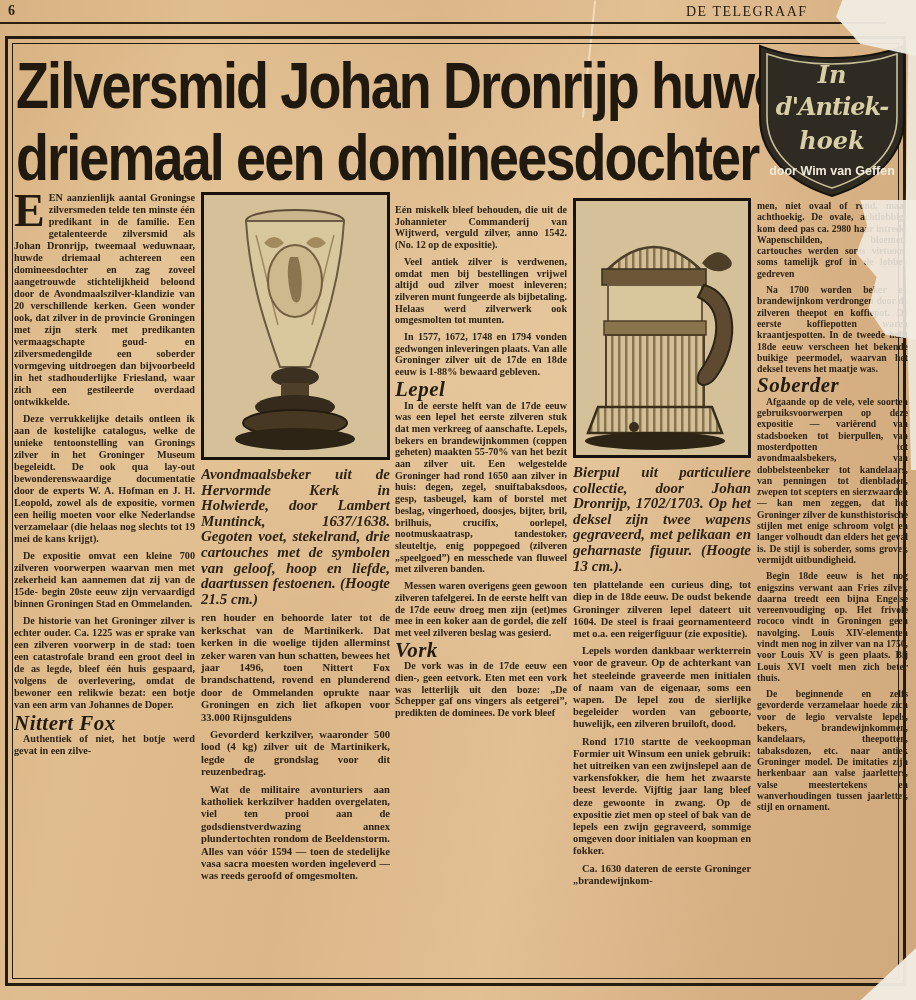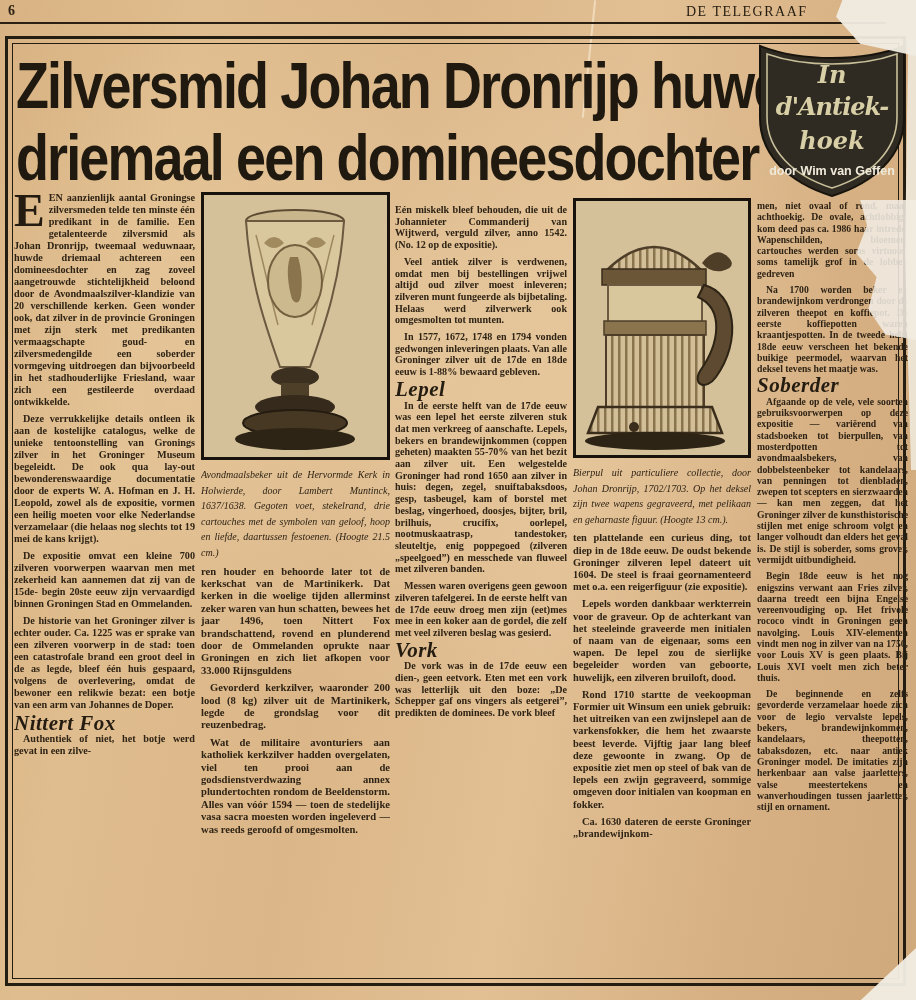--- a/index.html
+++ b/index.html
@@ -42,21 +42,21 @@
   .c4{left:573px;width:178px;font-size:10.4px;line-height:12.2px;top:198px;}
   .c5{left:757px;width:151px;font-size:9.7px;line-height:11.3px;top:200px;}
   .dropcap{float:left;font-size:46px;line-height:36px;font-weight:bold;padding:1px 4px 0 0;color:#241c10;}
   .subhead{font-style:italic;font-weight:bold;font-size:21px;margin:6px 0 4px 0;letter-spacing:.5px;color:#241c10;}
   .photo{border:3px solid #17120c;background:
       radial-gradient(rgba(58,44,24,.30) 22%, rgba(0,0,0,0) 24%) 0 0/3px 3px,
       linear-gradient(145deg,#dcc9a2,#cdb astride,#cbb astride);
     background-color:#d3c09a;box-sizing:border-box;margin-bottom:7px;}
   .photo-cup{width:189px;height:268px;}
   .photo-tankard{width:178px;height:260px;}
-  .caption{font-style:italic;font-weight:normal;font-size:10px;line-height:15.6px;margin:2px 0 8px 0;text-align:justify;}
+  .caption{font-style:italic;font-weight:bold;font-size:15px;line-height:15.6px;margin:2px 0 8px 0;text-align:justify;}
   .torn{position:absolute;background:#f1ece2;z-index:6;}
   .torn-tr{left:836px;top:0;width:80px;height:56px;clip-path:polygon(8% 0,100% 0,100% 100%,30% 78%,0 30%);opacity:.95;}
   .torn-mid{left:848px;top:200px;width:68px;height:140px;opacity:.88;
     clip-path:polygon(18% 0,100% 0,100% 100%,55% 96%,30% 78%,42% 55%,12% 38%,28% 18%);}
   .torn-edge{left:905px;top:40px;width:11px;height:430px;opacity:.85;clip-path:polygon(30% 0,100% 0,100% 100%,55% 100%,0 50%);}
   .torn-br{left:858px;top:948px;width:58px;height:52px;opacity:.96;clip-path:polygon(100% 0,100% 100%,5% 100%);}
 </style>
 </head>
 <body>
 
@@ -107,21 +107,21 @@
         <path d="M122,48 q-10,-12 -20,0 q10,10 20,0 Z" fill="#a08a5e"></path>
         <ellipse cx="91" cy="182" rx="24" ry="10" fill="#3c3020"></ellipse>
         <rect x="77" y="188" width="28" height="16" fill="#4e3f29"></rect>
         <ellipse cx="91" cy="212" rx="40" ry="12" fill="#352a1b"></ellipse>
         <ellipse cx="91" cy="228" rx="52" ry="13" fill="#473823" stroke="#241c10" stroke-width="2"></ellipse>
         <ellipse cx="91" cy="244" rx="60" ry="11" fill="#2e2415"></ellipse>
       </svg>
     </div>
     <p class="caption noindent">Avondmaalsbeker uit de Hervormde Kerk in Holwierde, door Lambert Muntinck, 1637/1638. Gegoten voet, stekelrand, drie cartouches met de symbolen van geloof, hoop en liefde, daartussen festoenen. (Hoogte 21.5 cm.)</p>
     <p class="noindent">ren houder en behoorde later tot de kerkschat van de Martinikerk. Dat kerken in die woelige tijden allerminst zeker waren van hun schatten, bewees het jaar 1496, toen Nittert Fox brandschattend, rovend en plunderend door de Ommelanden oprukte naar Groningen en zich liet afkopen voor 33.000 Rijnsguldens</p>
-    <p>Gevorderd kerkzilver, waaronder 200 lood (8 kg) zilver uit de Martinikerk, legde de grondslag voor dit reuzenbedrag.</p>
+    <p>Gevorderd kerkzilver, waaronder 500 lood (4 kg) zilver uit de Martinikerk, legde de grondslag voor dit reuzenbedrag.</p>
     <p>Wat de militaire avonturiers aan katholiek kerkzilver hadden overgelaten, viel ten prooi aan de godsdienstverdwazing annex plundertochten rondom de Beeldenstorm. Alles van vóór 1594 — toen de stedelijke vasa sacra moesten worden ingeleverd — was reeds geroofd of omgesmolten.</p>
   </div>
 
   <div class="col c3">
     <p class="noindent">Eén miskelk bleef behouden, die uit de Johannieter Commanderij van Wijtwerd, verguld zilver, anno 1542. (No. 12 op de expositie).</p>
     <p>Veel antiek zilver is verdwenen, omdat men bij bestellingen vrijwel altijd oud zilver moest inleveren; zilveren munt fungeerde als bijbetaling. Helaas werd zilverwerk ook omgesmolten tot munten.</p>
     <p>In 1577, 1672, 1748 en 1794 vonden gedwongen inleveringen plaats. Van alle Groninger zilver uit de 17de en 18de eeuw is 1-88% bewaard gebleven.</p>
     <div class="subhead">Lepel</div>
     <p>In de eerste helft van de 17de eeuw was een lepel het eerste zilveren stuk dat men verkreeg of aanschafte. Lepels, bekers en brandewijnkommen (coppen geheten) maakten 55-70% van het bezit aan zilver uit. Een welgestelde Groninger had rond 1650 aan zilver in huis: degen, zegel, snuiftabaksdoos, gesp, tasbeugel, kam of borstel met beslag, vingerhoed, doosjes, bijter, bril, brilhuis, crucifix, oorlepel, nootmuskaatrasp, tandestoker, sleuteltje, enig poppegoed (zilveren „speelgoed”) en messchede van fluweel met zilveren banden.</p>
     <p>Messen waren overigens geen gewoon zilveren tafelgerei. In de eerste helft van de 17de eeuw droeg men zijn (eet)mes mee in een koker aan de gordel, die zelf met veel zilveren beslag was gesierd.</p>
@@ -152,21 +152,21 @@
       </svg>
     </div>
     <p class="caption noindent">Bierpul uit particuliere collectie, door Johan Dronrijp, 1702/1703. Op het deksel zijn twee wapens gegraveerd, met pelikaan en geharnaste figuur. (Hoogte 13 cm.).</p>
     <p class="noindent">ten plattelande een curieus ding, tot diep in de 18de eeuw. De oudst bekende Groninger zilveren lepel dateert uit 1604. De steel is fraai geornamenteerd met o.a. een reigerfiguur (zie expositie).</p>
     <p>Lepels worden dankbaar werkterrein voor de graveur. Op de achterkant van het steeleinde graveerde men initialen of naam van de eigenaar, soms een wapen. De lepel zou de sierlijke begeleider worden van geboorte, huwelijk, een zilveren bruiloft, dood.</p>
     <p>Rond 1710 startte de veekoopman Formier uit Winsum een uniek gebruik: het uitreiken van een zwijnslepel aan de varkensfokker, die hem het zwaarste beest leverde. Vijftig jaar lang bleef deze gewoonte in zwang. Op de expositie ziet men op steel of bak van de lepels een zwijn gegraveerd, sommige omgeven door initialen van koopman en fokker.</p>
     <p>Ca. 1630 dateren de eerste Groninger „brandewijnkom-</p>
   </div>
 
   <div class="col c5">
-    <p class="noindent">men, niet ovaal of rond, maar achthoekig. De ovale, achtlobbige kom deed pas ca. 1986 haar intrede. Wapenschilden, bloemen, cartouches werden soms virtuoos, soms tamelijk grof in de lobben gedreven</p>
+    <p class="noindent">men, niet ovaal of rond, maar achthoekig. De ovale, achtlobbige kom deed pas ca. 2980 haar intrede. Wapenschilden, bloemen, cartouches werden soms virtuoos, soms tamelijk grof in de lobben gedreven</p>
     <p>Na 1700 worden beker en brandewijnkom verdrongen door de zilveren theepot en koffiepot. De eerste koffiepotten waren kraantjespotten. In de tweede helft 18de eeuw verscheen het bekende buikige peermodel, waarvan het deksel tevens het maatje was.</p>
     <div class="subhead">Soberder</div>
     <p>Afgaande op de vele, vele soorten gebruiksvoorwerpen op deze expositie — variërend van stadsboeken tot bierpullen, van mosterdpotten tot avondmaalsbekers, van dobbelsteenbeker tot kandelaars, van penningen tot dienbladen, zwepen tot scepters en sierzwaarden — kan men zeggen, dat het Groninger zilver de kunsthistorische stijlen met enige schroom volgt en langer volhoudt dan elders het geval is. De stijl is soberder, soms grover, vermijdt uitbundigheid.</p>
     <p>Begin 18de eeuw is het nog enigszins verwant aan Fries zilver, daarna treedt een bijna Engelse vereenvoudiging op. Het frivole rococo vindt in Groningen geen navolging. Louis XIV-elementen vindt men nog in zilver van na 1750, voor Louis XV is geen plaats. Bij Louis XVI voelt men zich beter thuis.</p>
     <p>De beginnende en zelfs gevorderde verzamelaar hoede zich voor de legio vervalste lepels, bekers, brandewijnkommen, kandelaars, theepotten, tabaksdozen, etc. naar antiek Groninger model. De imitaties zijn herkenbaar aan valse jaarletters, valse meestertekens en wanverhoudingen tussen jaarletter, stijl en ornament.</p>
   </div>
 
   <div class="torn torn-tr"></div>
   <div class="torn torn-mid"></div>
   <div class="torn torn-edge"></div>

